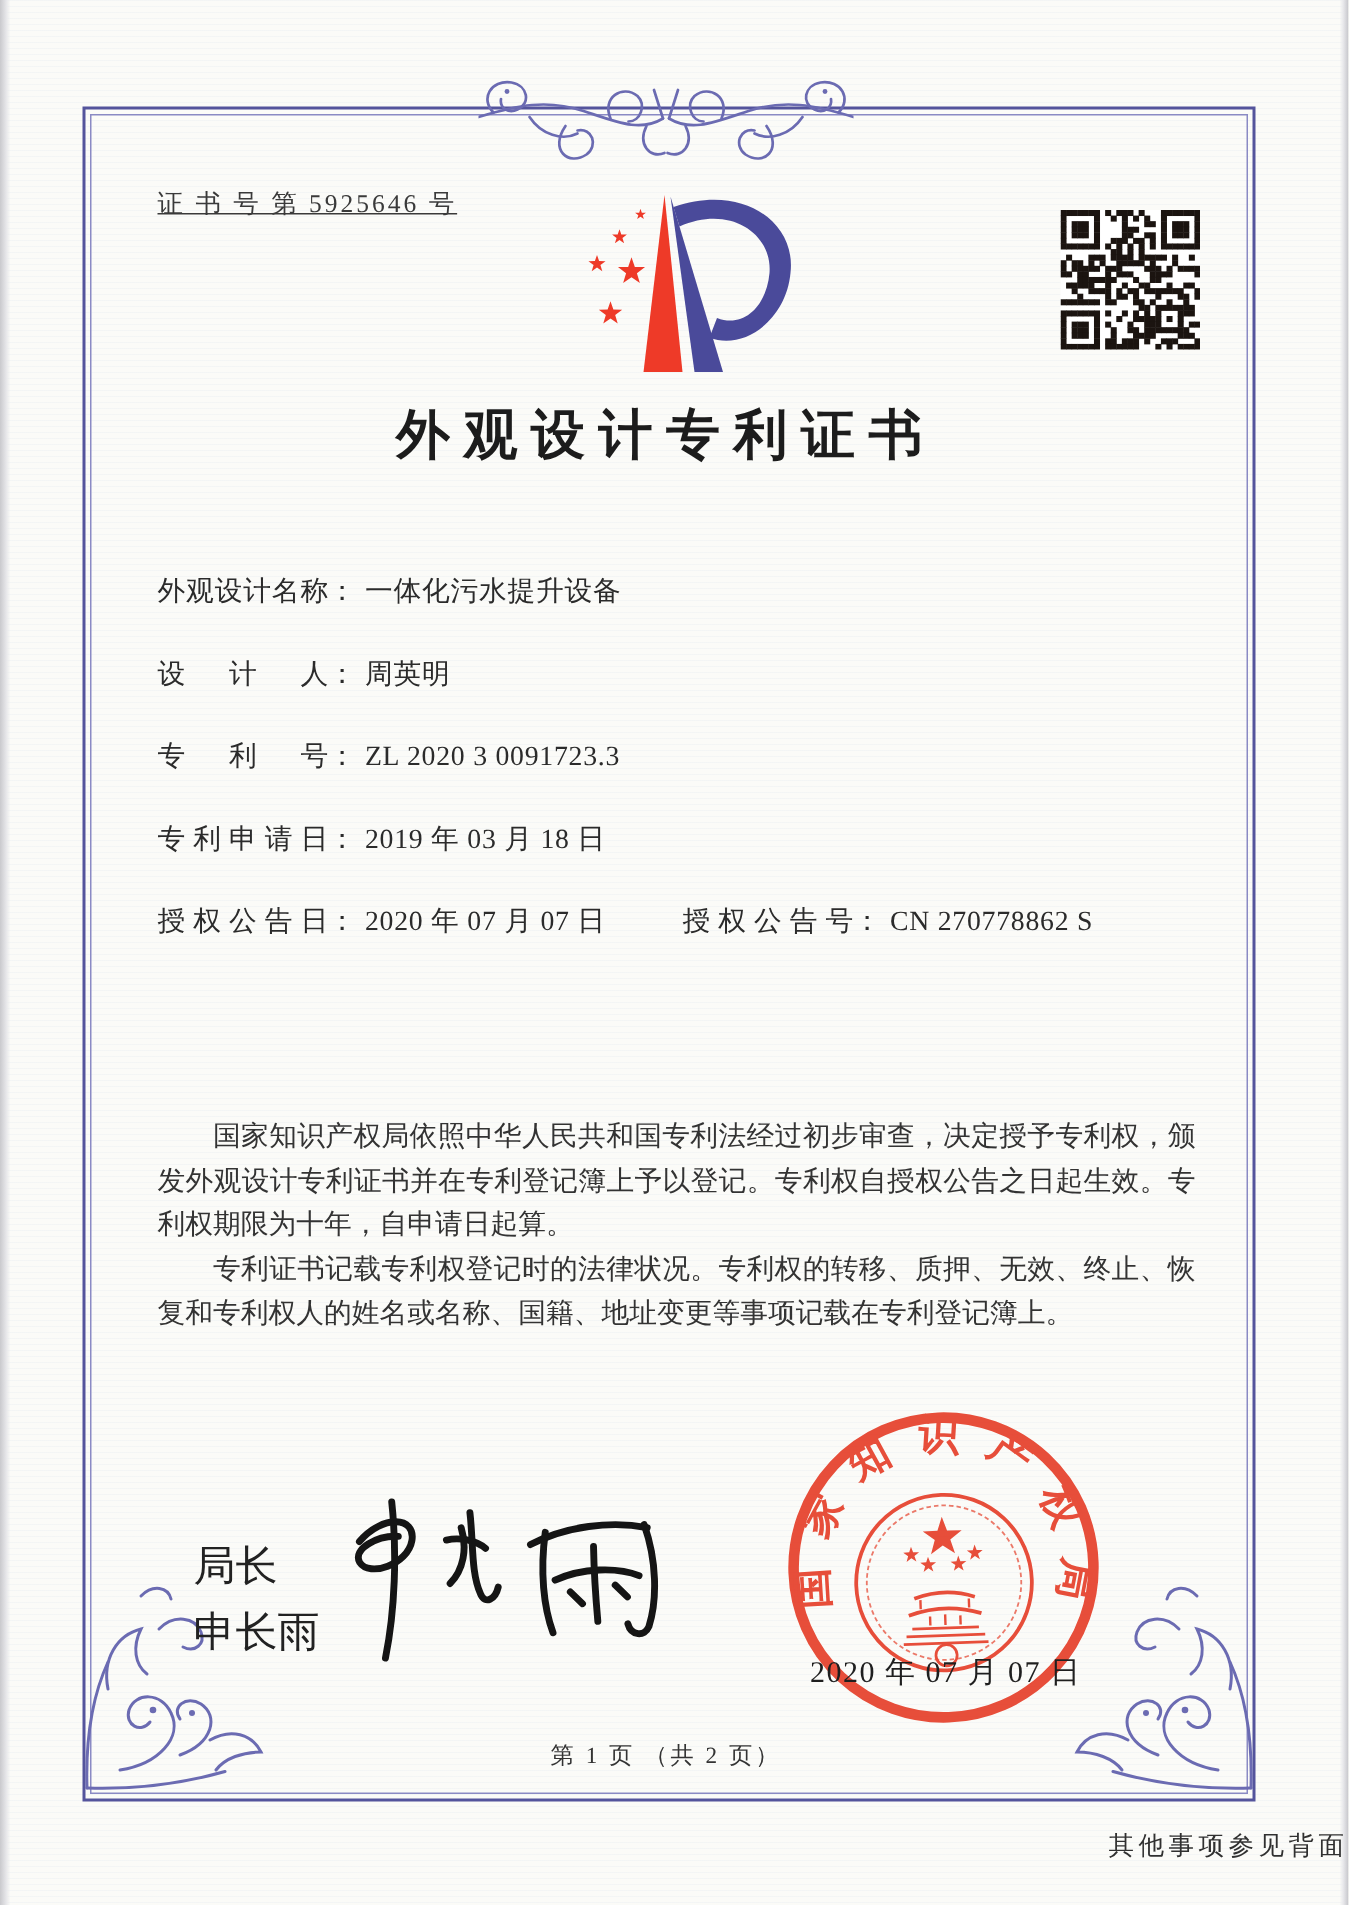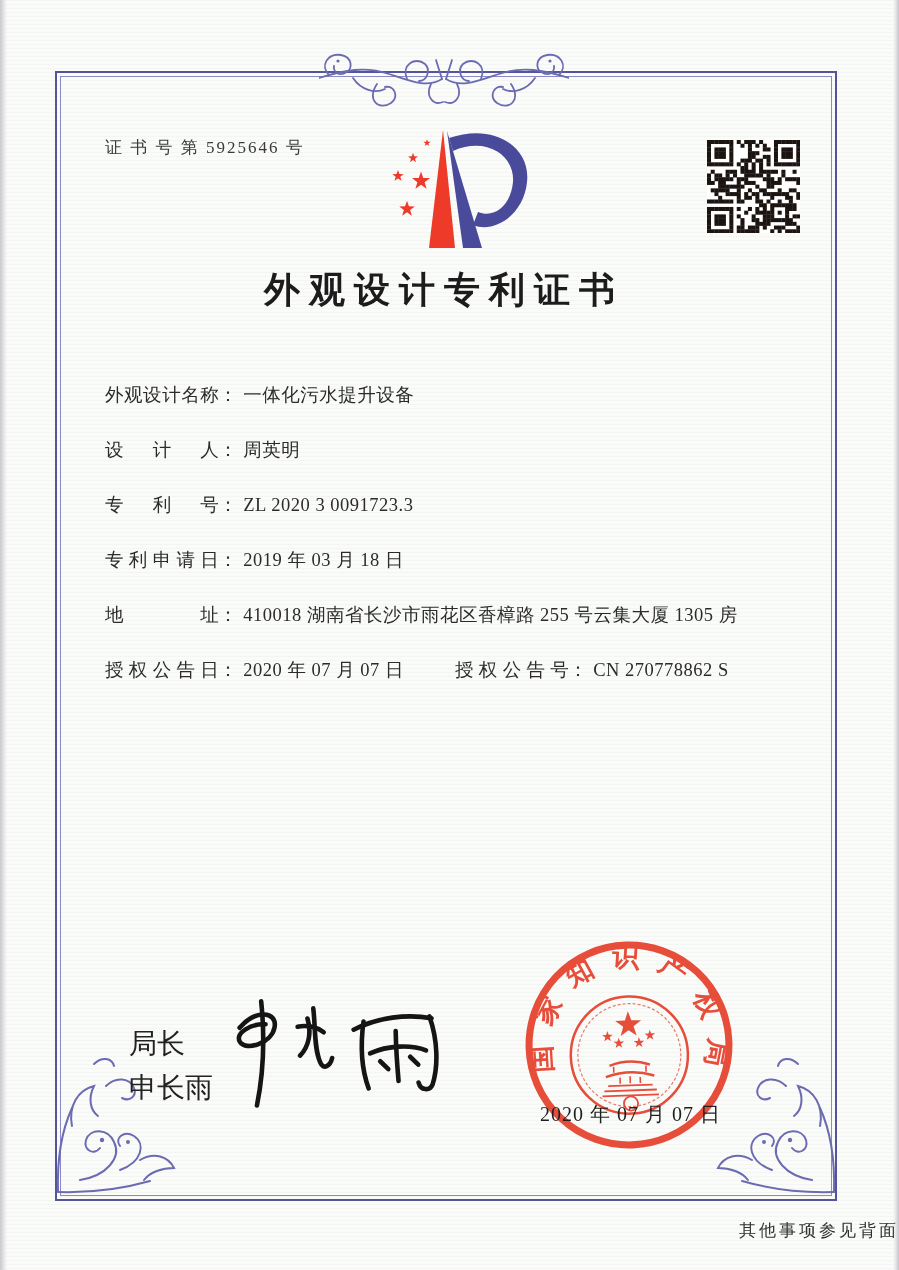--- a/index.html
+++ b/index.html
@@ -20,21 +20,21 @@
   .frame{position:absolute;left:55px;top:71px;width:778px;height:1126px;
     border:2.5px solid #54549c;}
   .frame-inner{position:absolute;left:3px;top:3px;right:3px;bottom:3px;
     border:1px solid #8a8ac4;}
 
   .ornament{position:absolute;pointer-events:none;}
   .orn-top{left:319px;top:48px;}
   .orn-bl{left:50px;top:1040px;}
   .orn-br{left:682px;top:1040px;transform:scaleX(-1);}
 
-  .cert-no{position:absolute;left:105px;top:136px;font-size:17px;letter-spacing:2px;color:#3a3a3a;}
+  .cert-no{position:absolute;left:105px;top:124px;font-size:17px;letter-spacing:2px;color:#3a3a3a;text-decoration:underline;}
 
   .logo{position:absolute;left:383px;top:130px;}
   .qr{position:absolute;left:707px;top:140px;width:93px;height:93px;background:#fff;}
   .qr rect{fill:#1b1410;}
 
   .title{position:absolute;left:55px;top:266px;width:778px;margin:0;
     text-align:center;font-size:36px;font-weight:700;letter-spacing:9px;color:#1c1c1c;}
 
   .fields{position:absolute;left:105px;top:382px;width:692px;font-size:18.5px;}
   .frow{position:relative;line-height:26px;margin-bottom:29px;white-space:nowrap;}
@@ -471,30 +471,31 @@
     <div class="frow">
       <span class="flabel">设计人</span><span class="fcolon">：</span><span class="fvalue">周英明</span>
     </div>
     <div class="frow">
       <span class="flabel">专利号</span><span class="fcolon">：</span><span class="fvalue">ZL 2020 3 0091723.3</span>
     </div>
     <div class="frow">
       <span class="flabel">专利申请日</span><span class="fcolon">：</span><span class="fvalue">2019 年 03 月 18 日</span>
     </div>
     <div class="frow">
-      <span class="flabel">地址</span><span class="fcolon">：</span><span class="fvalue">410018 湖南省长沙市雨花区香樟路 255 号云集大厦 1305 房</span>
-    </div>
-    <div class="frow">
       <span class="flabel">授权公告日</span><span class="fcolon">：</span><span class="fvalue">2020 年 07 月 07 日</span>
       <span class="pair2">
         <span class="flabel">授权公告号</span><span class="fcolon">：</span><span class="fvalue">CN 270778862 S</span>
       </span>
     </div>
   </div>
 
+  <div class="body-text">
+    <p>国家知识产权局依照中华人民共和国专利法经过初步审查，决定授予专利权，颁发外观设计专利证书并在专利登记簿上予以登记。专利权自授权公告之日起生效。专利权期限为十年，自申请日起算。</p>
+    <p>专利证书记载专利权登记时的法律状况。专利权的转移、质押、无效、终止、恢复和专利权人的姓名或名称、国籍、地址变更等事项记载在专利登记簿上。</p>
+  </div>
 
   <div class="signer">
     <div>局长</div>
     <div>申长雨</div>
   </div>
 
   <svg class="signature" width="250" height="115" viewBox="0 0 250 115">
     <g stroke="#151515" stroke-width="4.6" fill="none" stroke-linecap="round" stroke-linejoin="round">
       <path d="M28,34 C44,16 66,18 63,34 C60,50 34,58 28,48 C23,39 40,30 54,31"></path>
       <path d="M50,8 C53,42 51,80 44,112"></path>
@@ -535,14 +536,15 @@
         <circle cx="106" cy="164" r="7" stroke-width="1.8"></circle>
       </g>
     </g>
     <text font-size="27" font-weight="bold" fill="#e64530" letter-spacing="17" font-family="Liberation Serif, DejaVu Serif, serif">
       <textPath href="#sealArc" startOffset="10">国家知识产权局</textPath>
     </text>
   </svg>
 
   <div class="seal-date">2020 年 07 月 07 日</div>
 
+  <div class="page-info">第 1 页 （共 2 页）</div>
   <div class="back-note">其他事项参见背面</div>
 </div>
 
 </body></html>

